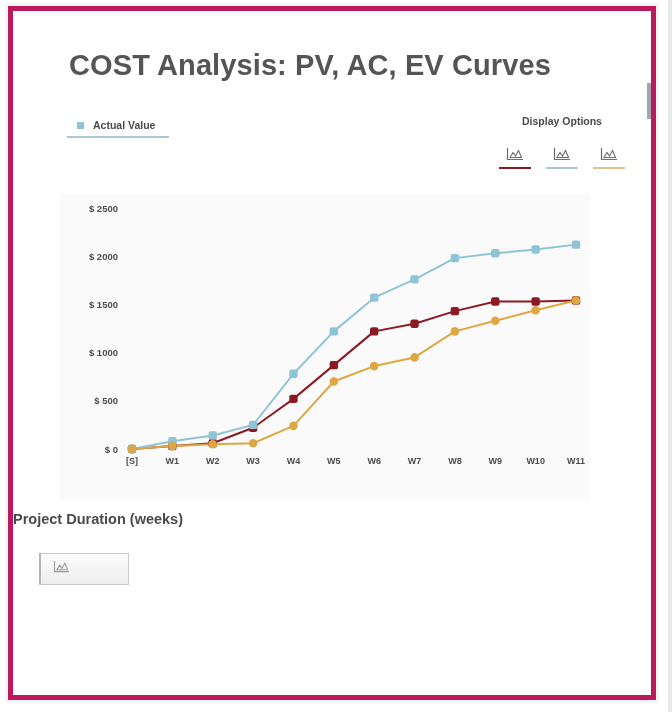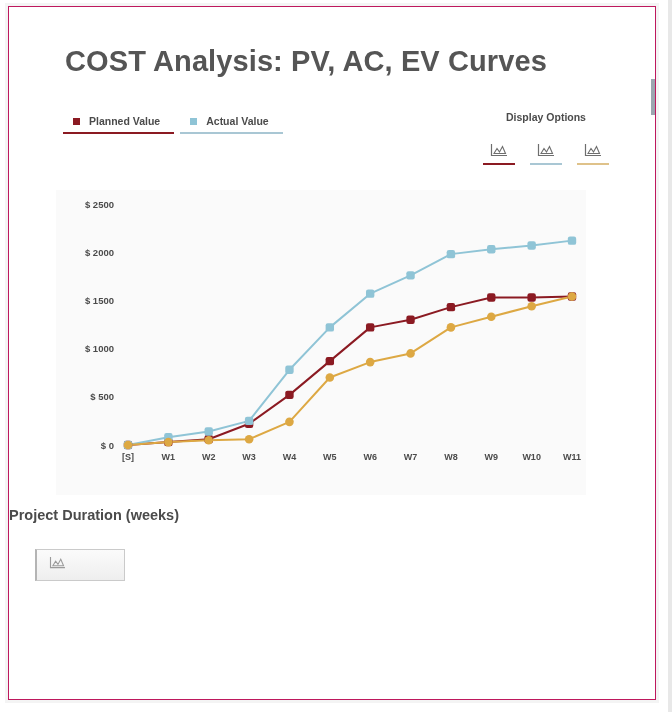--- a/index.html
+++ b/index.html
@@ -15,21 +15,21 @@
   }
 
   
   #app-frame {
     position: absolute;
     left: 8px;
     top: 6px;
     width: 648px;
     height: 694px;
     background: #ffffff;
-    border: 1px solid #be185d;
+    border: 5px solid #be185d;
     box-shadow: 0 0 0 3px #f4f4f4;
     box-sizing: border-box;
     overflow: hidden;
   }
   #right-edge-mark {
     position: absolute;
     right: 0px;
     top: 72px;
     width: 4px;
     height: 36px;
@@ -90,21 +90,21 @@
     white-space: nowrap;
   }
   .legend-underline {
     height: 2px;
     width: 100%;
   }
 
   
   #display-options {
     position: absolute;
-    left: 472px;
+    left: 484px;
     top: 104px;
     width: 130px;
   }
   #display-options-title {
     font-size: 10.5px;
     font-weight: bold;
     color: #4b4b4b;
     text-align: center;
     white-space: nowrap;
   }
@@ -175,27 +175,20 @@
 <div id="right-gutter"></div>
 
 <div id="app-frame">
 
   <div id="right-edge-mark"></div>
 
   <div id="page-title">COST Analysis: PV, AC, EV Curves</div>
 
   <div id="legend">
 
-    <div class="legend-item">
-      <div class="legend-row">
-        <span class="legend-swatch" style="background:#8b1a22"></span>
-        <span class="legend-label">Planned Value</span>
-      </div>
-      <div class="legend-underline" style="background:#8b1a22"></div>
-    </div>
 
     <div class="legend-item">
       <div class="legend-row">
         <span class="legend-swatch" style="background:#8fc4d6"></span>
         <span class="legend-label">Actual Value</span>
       </div>
       <div class="legend-underline" style="background:#a9c7d4"></div>
     </div>
 
 

